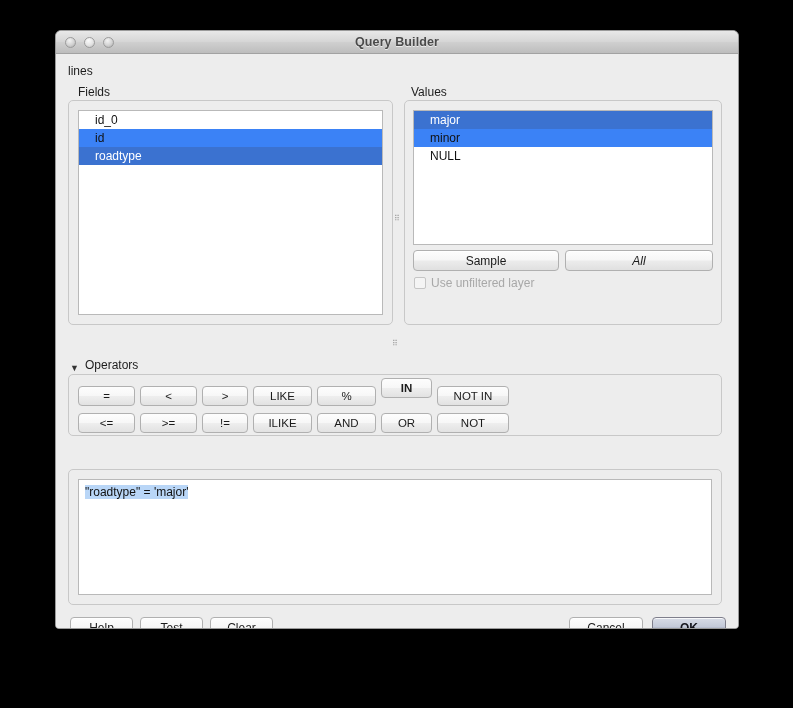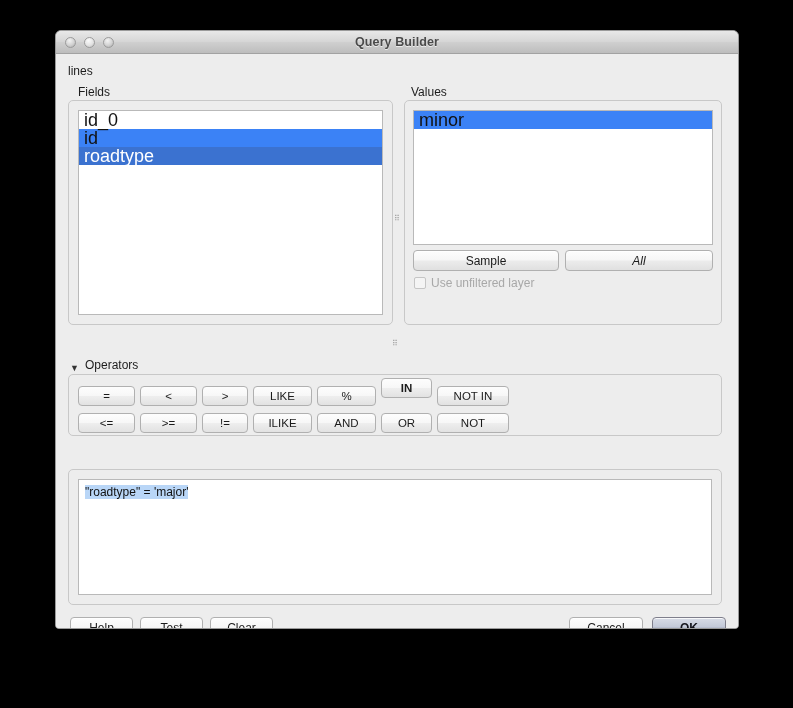--- a/index.html
+++ b/index.html
@@ -98,22 +98,22 @@
   .listbox {
     position: absolute;
     background: #ffffff;
     border: 1px solid #b9b9b9;
     box-sizing: border-box;
     overflow: hidden;
   }
   .listrow {
     height: 18px;
     line-height: 18px;
-    padding-left: 5px;
-    font-size: 18px;
+    padding-left: 16px;
+    font-size: 12px;
     color: #111111;
     white-space: nowrap;
     box-sizing: border-box;
   }
   .listrow.alt { background: #3b82f6; }
   .listrow.sel {
     background: #3b72d0;
     color: #ffffff;
   }
 
@@ -238,21 +238,23 @@
       <div class="listrow sel">roadtype</div>
     </div>
 
     <div class="splitter-v" style="left:338px; top:46px; height:225px;">
       <div class="splitter-dots" style="left:0px; top:116px;">⠿</div>
     </div>
 
     <div class="group-title" style="left:355px; top:31px;">Values</div>
     <div class="groupbox" style="left:348px; top:46px; width:318px; height:225px;"></div>
     <div class="listbox" style="left:357px; top:56px; width:300px; height:135px;">
+      <div class="listrow sel">major</div>
       <div class="listrow alt">minor</div>
+      <div class="listrow">NULL</div>
     </div>
     <div class="btn" style="left:357px; top:196px; width:146px; height:21px;">Sample</div>
     <div class="btn" style="left:509px; top:196px; width:148px; height:21px;font-style:italic;">All</div>
     <div class="checkbox-row" style="left:358px; top:222px;">
       <span class="checkbox-box"></span>
       <span>Use unfiltered layer</span>
     </div>
 
     <div class="splitter-dots" style="left:336px; top:287px;">⠿</div>
 

